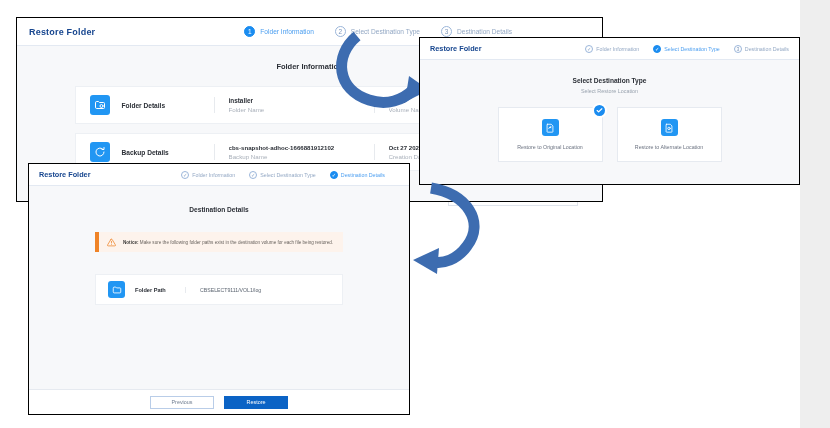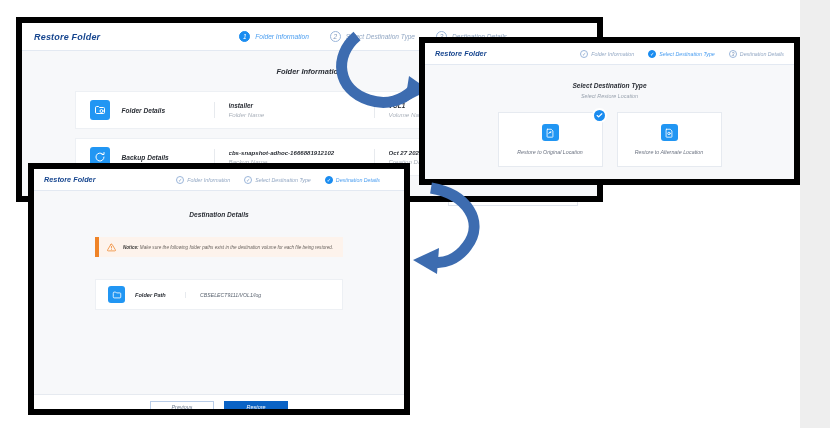--- a/index.html
+++ b/index.html
@@ -10,24 +10,23 @@
     -webkit-font-smoothing:antialiased;
   }
   .right-gutter{
     position:absolute;top:0;left:800px;width:30px;height:428px;
     background:#eeeeee;
   }
   
   .wizard{
     position:absolute;
     background:#7dd3fc;
-    border:6px solid #000000;
+    border:1px solid #000000;
     box-sizing:border-box;
     overflow:hidden;
-    font-style:italic;
   }
   .wiz-header{
     display:flex;align-items:center;
     background:#ffffff;
     box-sizing:border-box;
     border-bottom:1px solid #e3e9f2;
   }
   .wiz-title{
     color:#17468f;font-weight:bold;white-space:nowrap;
   }

